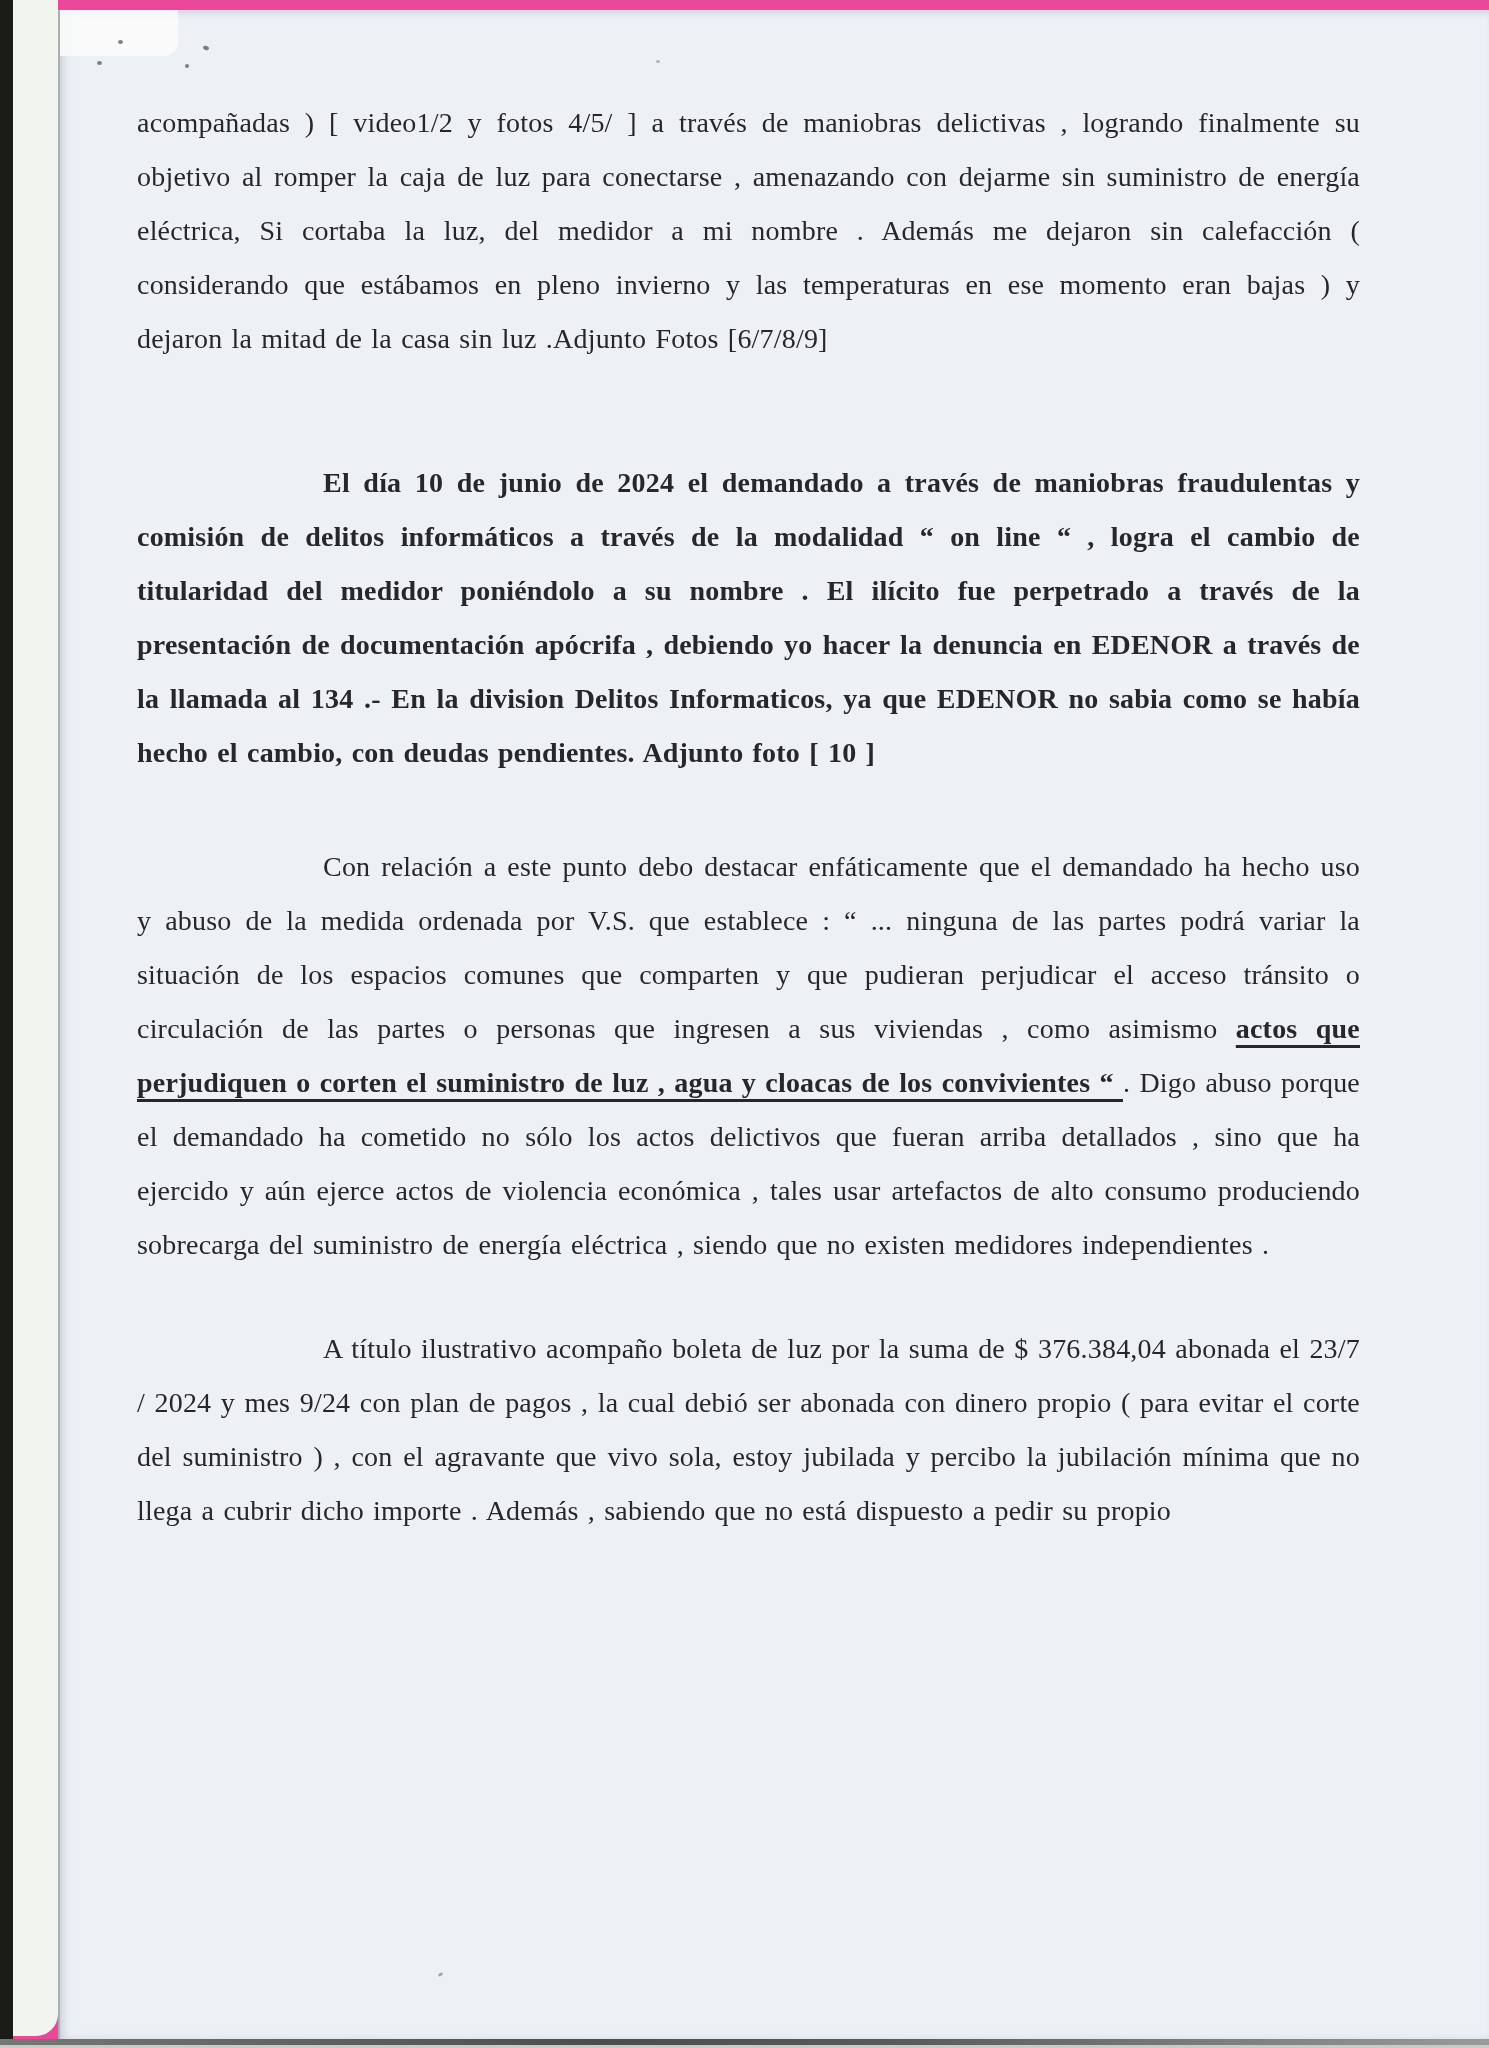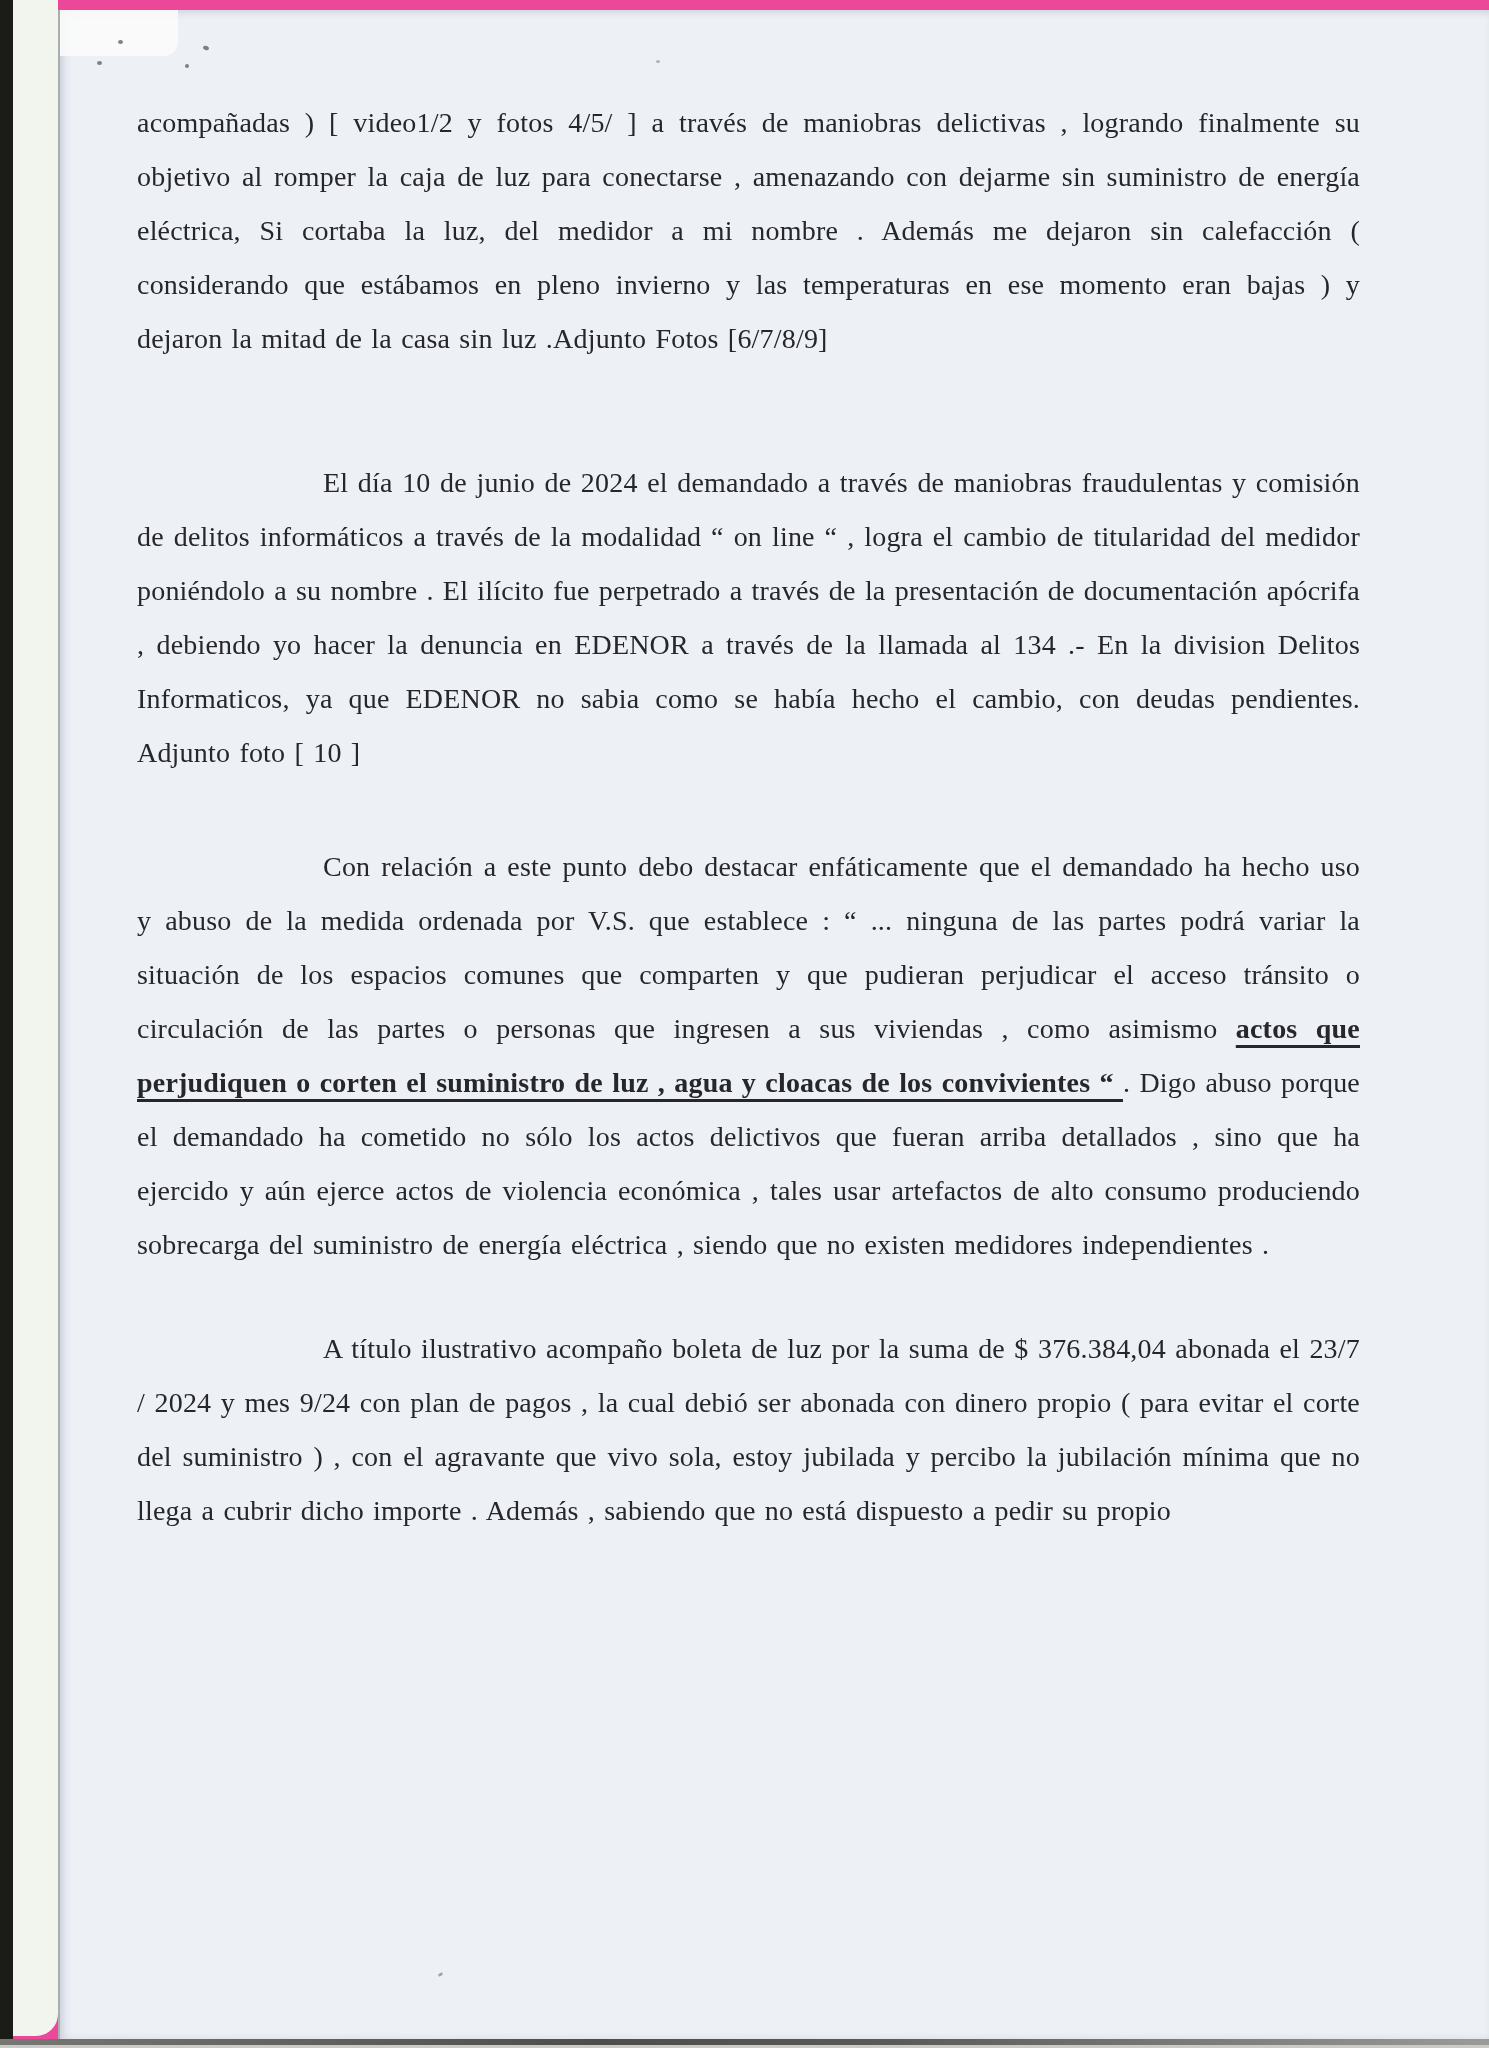--- a/index.html
+++ b/index.html
@@ -60,21 +60,21 @@
     position:absolute;left:137px;top:96px;width:1223px;
     font-size:28px;line-height:54px;
     color:var(--ink,#27272b);
     text-align:justify;
     letter-spacing:.2px;
     word-spacing:2px;
   }
   .body-text p{margin:0;}
   .indent{text-indent:186px;}
   .gap-lg{margin-bottom:90px !important;}
-  .gap-md{margin-bottom:60px !important;}
+  .gap-md{margin-bottom:60px !important;font-weight:bold;}
   .gap-sm{margin-bottom:50px !important;}
   .emph{
     font-weight:bold;
     text-decoration:underline;
     text-decoration-thickness:2.5px;
     text-underline-offset:7px;
   }
 </style>
 </head>
 <body>

